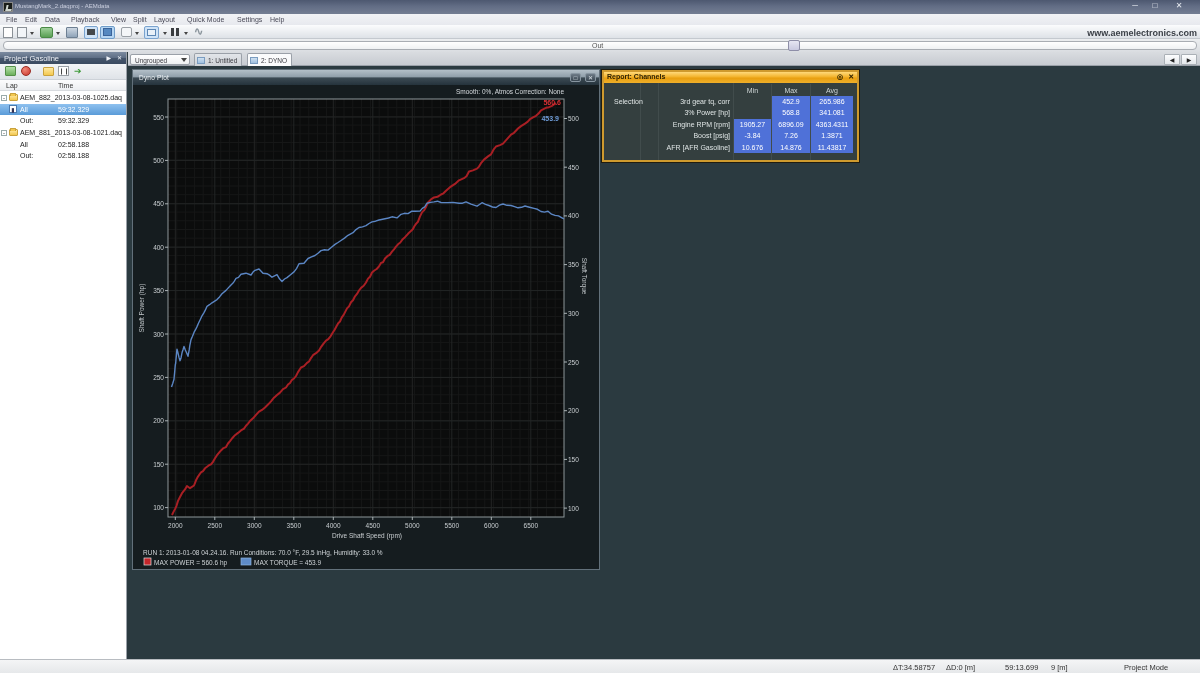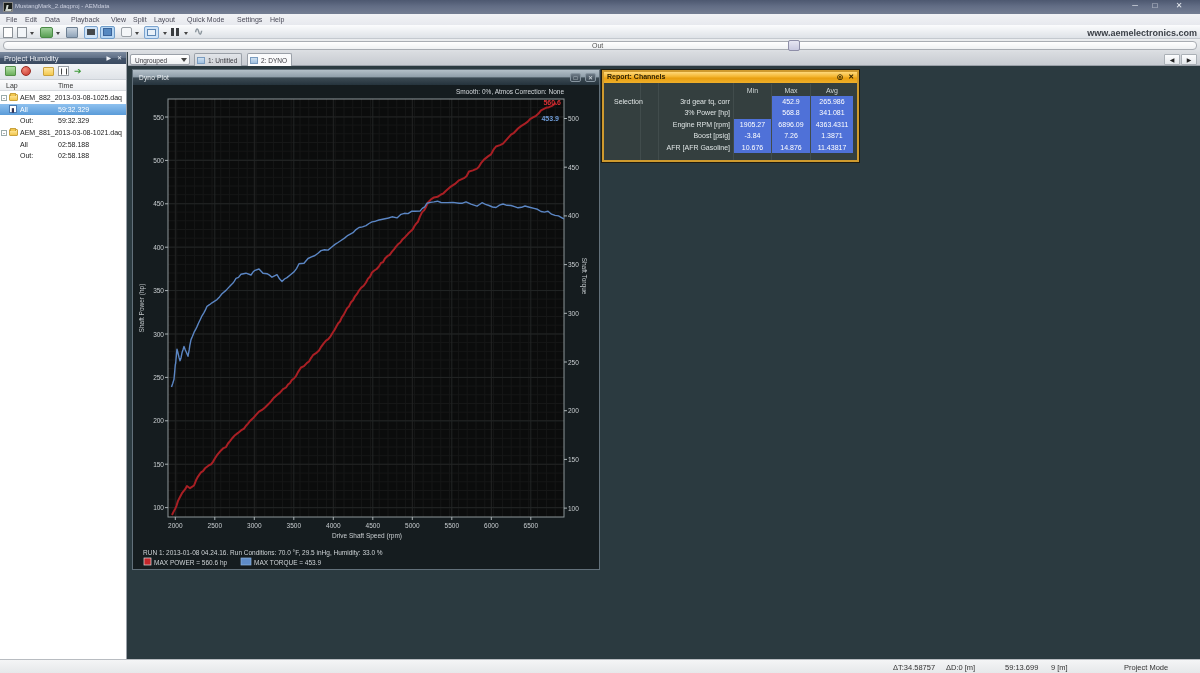--- a/index.html
+++ b/index.html
@@ -116,21 +116,21 @@
 
 <div id="timerow">
   <div id="timebar">
       <span class="out">Out</span>
     </div>
   <div id="thandle"></div>
 </div>
 
 <div id="lpanel">
   <div id="lptitle">
-      <span>Project Humidity</span>
+      <span>Project Gasoline</span>
     <span style="position:absolute;left:auto;right:15px;top:1.5px;font-size:6px;">▶</span>
     <span style="position:absolute;left:auto;right:4px;top:1.5px;font-size:6px;">✕</span>
   </div>
   <div id="lptools">
     <div class="tbico" style="left:5px;width:11px;height:10px;background:linear-gradient(#b5e0a8,#6cb05c);border:1px solid #55904a;border-radius:1px;"></div>
     <div class="tbico" style="left:21px;width:10px;height:10px;background:radial-gradient(circle at 35% 30%,#f08878,#c8352a);border:1px solid #9a2a20;border-radius:50%;"></div>
     <div class="tbico" style="left:43px;width:11px;height:9px;top:3px;background:linear-gradient(#ffe9a2,#f3c84f);border:1px solid #caa23c;border-radius:1px;"></div>
     <div class="tbico" style="left:58px;width:11px;height:10px;background:#fdfdfd;border:1px solid #9aa0a6;font-size:6px;text-align:center;line-height:9px;color:#444;">❙❙</div>
     <div class="tbico" style="left:74px;width:11px;height:10px;color:#3f9a3a;font-size:9px;line-height:10px;">➔</div>
   </div>

